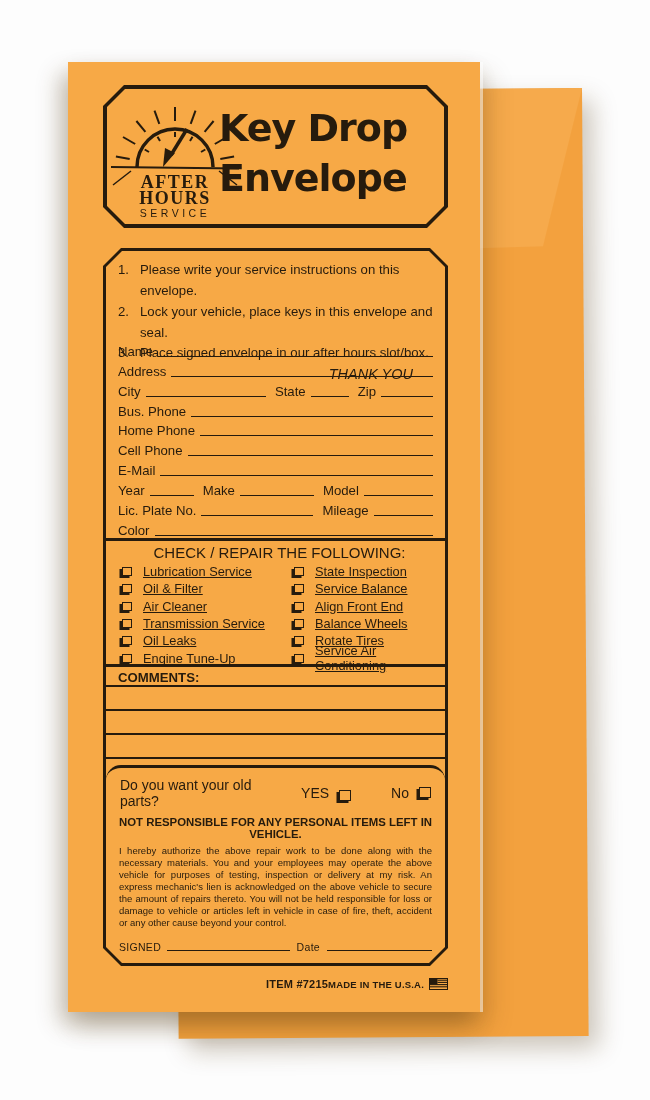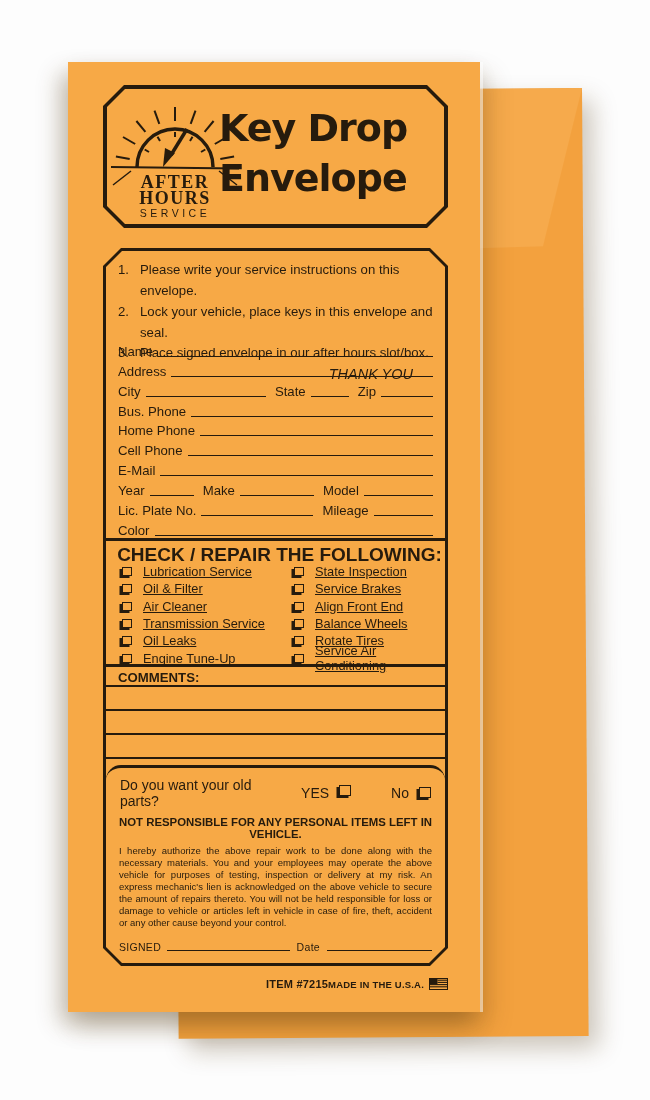--- a/index.html
+++ b/index.html
@@ -50,36 +50,36 @@
   
   .sec-fields{height:207px;padding:8px 12px 0 12px;}
   .frow{display:flex;align-items:flex-end;height:19.9px;font-size:13.2px;white-space:nowrap;}
   .flabel{padding-right:5px;}
   .flabel.mid{padding-left:9px;}
   .ln{border-bottom:1.5px solid var(--ink);height:1em;margin-bottom:2px;}
   .grow{flex:1 1 auto;}
 
   
   .sec-checks{height:126px;border-top:3px solid var(--ink);padding-top:3px;}
-  .chead{text-align:center;font-weight:bold;font-size:19px;height:19px;margin-left:8px;}
+  .chead{text-align:center;font-weight:normal;font-size:15px;height:19px;margin-left:8px;}
   .cgrid{display:grid;grid-template-columns:172px 1fr;padding-left:12px;text-decoration:underline;}
   .citem{display:flex;align-items:center;height:17.3px;font-size:12.8px;}
   .cb{flex:0 0 10px;width:10px;height:9px;border:1.6px solid var(--ink);box-shadow:-2.5px 2px 0 0 var(--ink);margin:0 11px 0 4px;}
 
   
   .sec-comments{height:101px;border-top:3px solid var(--ink);display:flex;flex-direction:column;}
   .clabel{height:21px;font-weight:bold;font-size:13.2px;padding:3px 0 0 12px;}
   .cline{height:24px;border-top:2px solid var(--ink);}
 
   
   .sec-final{flex:1;border-top:3px solid var(--ink);border-radius:15px;}
   .parts-row{display:flex;align-items:center;font-size:14px;padding:9px 14px 0 14px;}
   .yn{font-size:14px;}
   .cb2{display:inline-block;width:12px;height:11px;border:1.8px solid var(--ink);box-shadow:-2.5px 2px 0 0 var(--ink);margin-left:10px;}
-  .sp-yes{margin-left:16px;display:flex;align-items:flex-start;}
+  .sp-yes{margin-left:16px;display:flex;align-items:flex-end;}
   .sp-no{margin-left:40px;display:flex;align-items:center;text-align:right;}
   .headline{text-align:center;font-weight:bold;font-size:11.4px;padding-top:7px;}
   .legal{font-size:9.5px;line-height:1.27;text-align:justify;padding:5px 13px 0 13px;}
   .sig-row{display:flex;align-items:flex-end;font-size:10.5px;padding:11px 13px 0 13px;letter-spacing:.3px;}
   .sig-row .lbl{padding-right:6px;}
   .sig-row .mid{padding:0 7px;}
   .dateln{flex:0 0 105px;}
   .notice{font-weight:bold;font-style:italic;font-size:13.8px;line-height:1.28;padding:13px 12px 0 13px;letter-spacing:-.2px;}
   .terms{text-align:center;font-size:11px;padding-top:9px;}
 
@@ -241,21 +241,21 @@
                   <span>Engine Tune-Up</span>
                 </div>
               </div>
             <div>
                 <div class="citem">
                   <span class="cb"></span>
                   <span>State Inspection</span>
                 </div>
                 <div class="citem">
                   <span class="cb"></span>
-                  <span>Service Brakes</span>
+                  <span>Service Balance</span>
                 </div>
                 <div class="citem">
                   <span class="cb"></span>
                   <span>Align Front End</span>
                 </div>
                 <div class="citem">
                   <span class="cb"></span>
                   <span>Balance Wheels</span>
                 </div>
                 <div class="citem">

